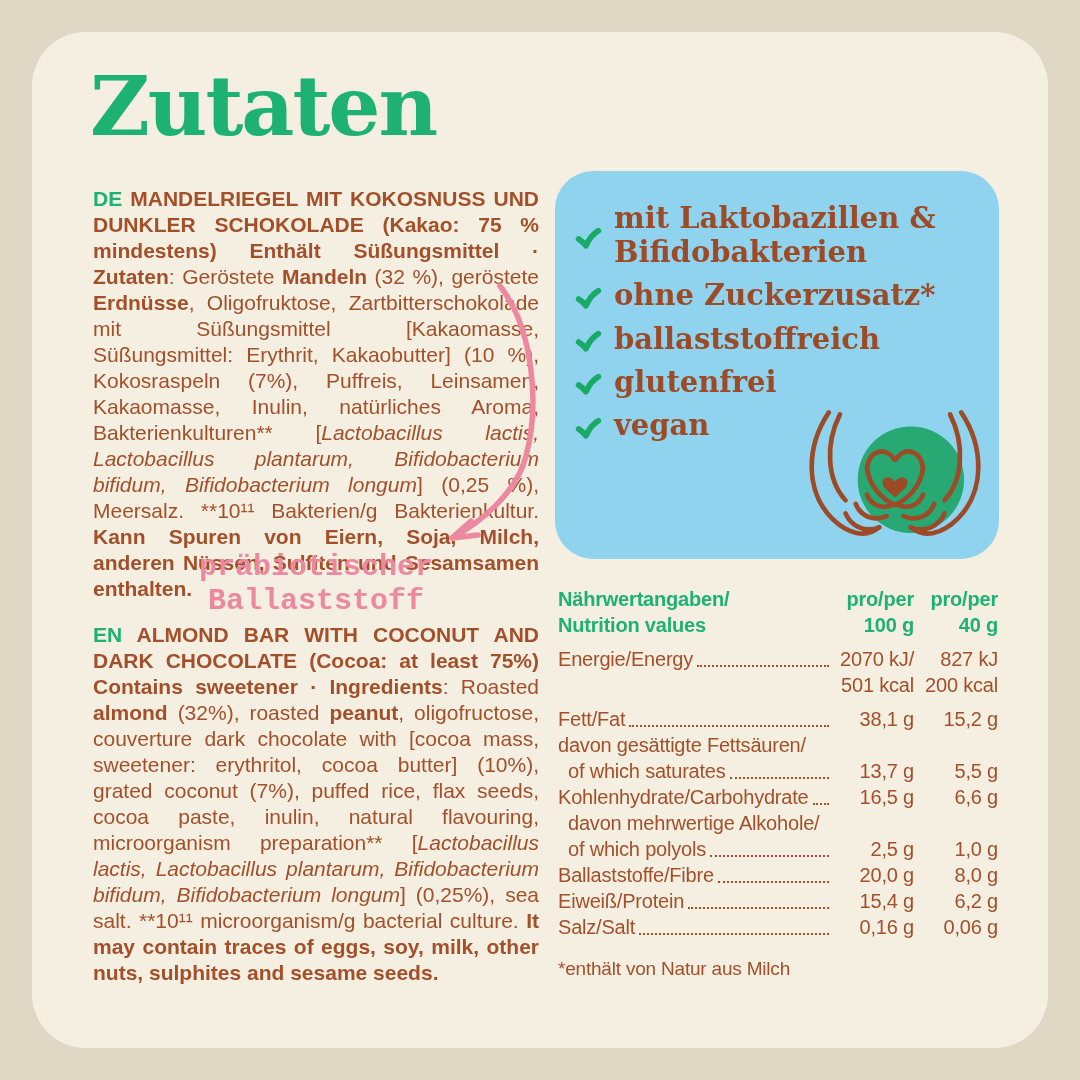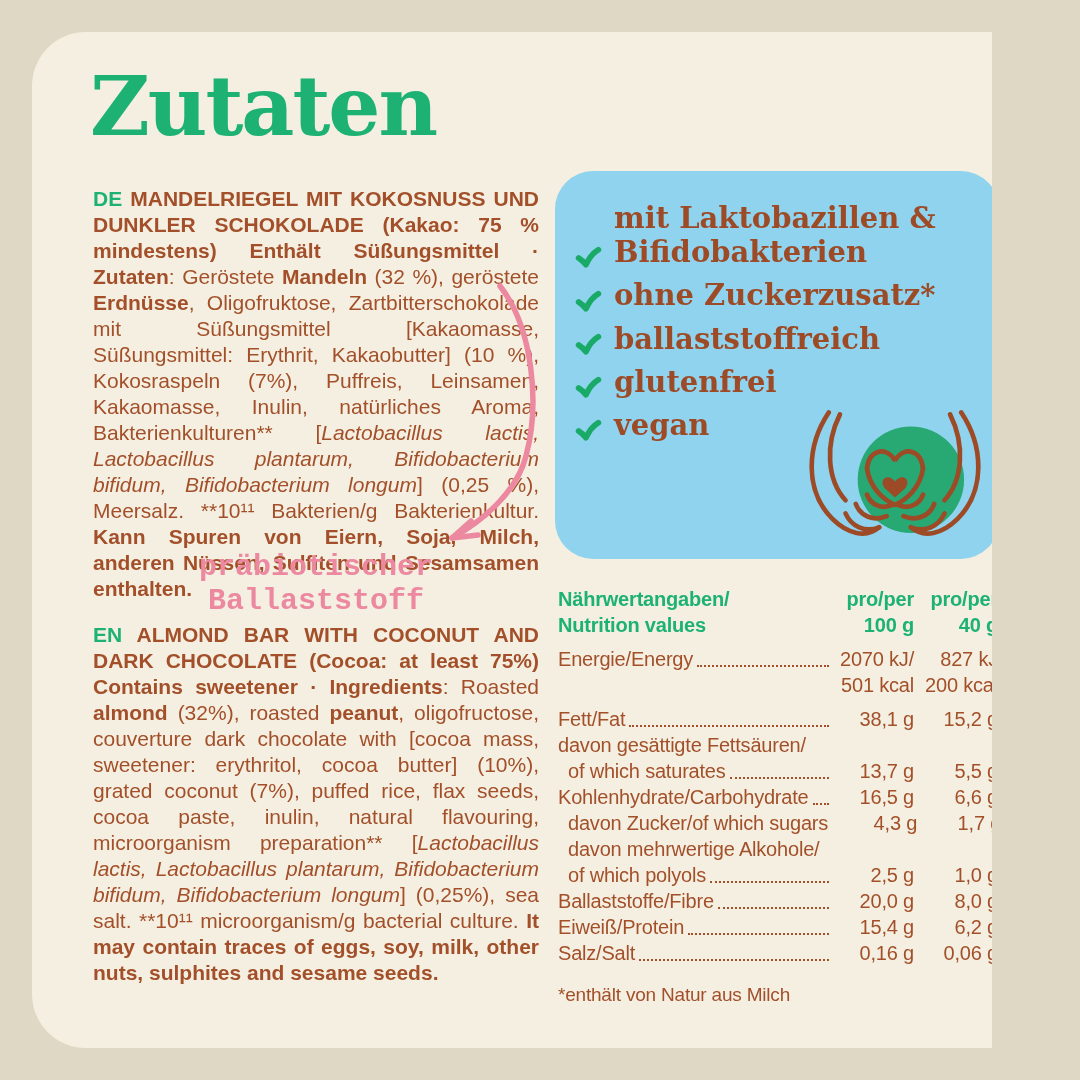--- a/index.html
+++ b/index.html
@@ -1,35 +1,35 @@
 <!DOCTYPE html>
 <html><head>
 <meta charset="utf-8">
 <style>
   html,body{margin:0;padding:0;background:#ded8c5;}
-  .canvas{position:relative;width:992px;height:1080px;background:#ded8c5;overflow:hidden;
+  .canvas{position:relative;width:1080px;height:1080px;background:#ded8c5;overflow:hidden;
           font-family:"Liberation Sans",sans-serif;}
   .card{position:absolute;left:32px;top:32px;width:1016px;height:1016px;background:#f4efe1;
         border-radius:54px;}
   .page-title{position:absolute;left:90px;top:58px;margin:0;font-family:"DejaVu Serif",serif;
         font-weight:700;font-size:82px;letter-spacing:-2px;color:#1db273;}
   .ing{position:absolute;width:446px;color:#a3502a;font-size:21px;line-height:26px;
        text-align:justify;margin:0;}
   .ing-de{left:93px;top:186px;}
   .ing-en{left:93px;top:622px;}
   .seg-b{font-weight:700;}
   .seg-i{font-style:italic;}
   .seg-tag{color:#1db273;font-weight:700;}
   .pink-note{position:absolute;left:93px;top:550px;width:446px;text-align:center;
        font-family:Liberation Mono, monospace;font-weight:700;font-size:30px;color:#ec89a1;}
   .arrow-svg{position:absolute;left:430px;top:276px;}
   
   .claims-box{position:absolute;left:555px;top:171px;width:444px;height:388px;
        background:#8fd3ee;border-radius:38px;box-sizing:border-box;padding:30px 16px 0 20px;}
-  .claim{display:flex;align-items:flex-end;margin-bottom:9px;}
+  .claim{display:flex;align-items:center;margin-bottom:9px;}
   .check{width:27px;height:23px;flex:0 0 27px;margin:6px 12px 0 0;}
   .claim-text{font-family:"DejaVu Serif",serif;font-weight:700;font-size:29px;line-height:1.18;
        color:#9d4a27;}
   .hands{position:absolute;right:6px;bottom:8px;}
   
   .nutrition{position:absolute;left:558px;top:586px;width:440px;color:#a3502a;
        font-size:20px;line-height:26px;letter-spacing:-0.2px;}
   .thead{display:flex;font-weight:700;color:#1db273;margin-bottom:8px;}
   .thead-left{flex:1 1 auto;}
   .tcol{flex:0 0 80px;text-align:right;white-space:nowrap;}
@@ -173,28 +173,20 @@
         <div class="trowgrp">
           <div class="tline">
             <span class="tlabel">Kohlenhydrate/Carbohydrate</span>
             <span class="dots"></span>
             <span class="tv">16,5 g</span>
             <span class="tv tv2">6,6 g</span>
           </div>
         </div>
         <div class="trowgrp">
           <div class="tline ind">
-            <span class="tlabel">davon Zucker/of which sugars</span>
-            <span class="dots"></span>
-            <span class="tv">4,3 g</span>
-            <span class="tv tv2">1,7 g</span>
-          </div>
-        </div>
-        <div class="trowgrp">
-          <div class="tline ind">
             <span class="tlabel">davon mehrwertige Alkohole/</span>
             <span class="dots nodots"></span>
             <span class="tv"></span>
             <span class="tv tv2"></span>
           </div>
           <div class="tline ind">
             <span class="tlabel">of which polyols</span>
             <span class="dots"></span>
             <span class="tv">2,5 g</span>
             <span class="tv tv2">1,0 g</span>

